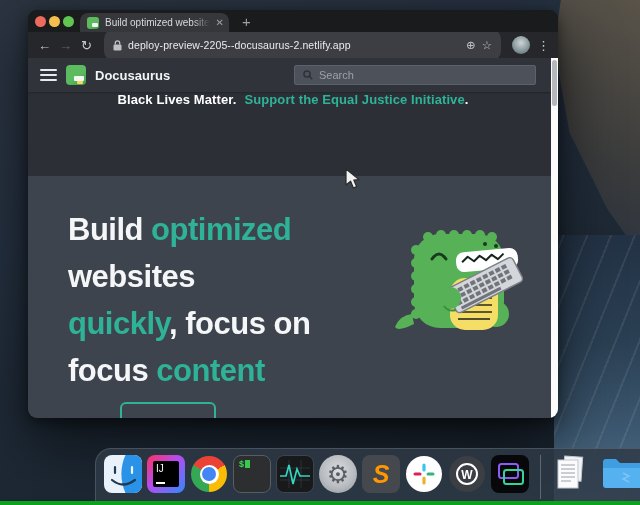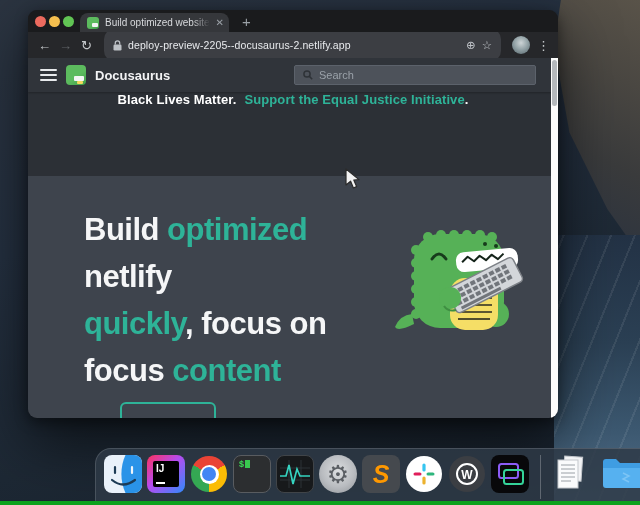--- a/index.html
+++ b/index.html
@@ -67,38 +67,38 @@
   .nav-sp { flex:1; }
   .search { width:242px; height:20px; background:#4d525a; border:1px solid #5c626b; border-radius:2px;
     display:flex; align-items:center; padding:0 8px; gap:6px; margin-right:8px; }
   .search svg { flex:0 0 auto; }
   .search input { background:transparent; border:none; outline:none; width:100%;
     font-size:11px; color:#c7ccd2; font-family:inherit; }
   .search input::placeholder { color:#9aa1a9; }
   .announce { height:84px; background:#2c3036; display:flex; align-items:flex-start; justify-content:center;
     font-size:13px; font-weight:bold; color:#ffffff; letter-spacing:.1px; }
   .announce .lnk { color:#2eb398; margin-left:8px; }
-  .hero { position:relative; height:242px; padding:30px 0 0 56px; }
+  .hero { position:relative; height:242px; padding:30px 0 0 40px; }
   .hero-title { font-size:31px; line-height:47px; font-weight:800; letter-spacing:-.5px;
     color:#f5f6f7; white-space:pre-wrap; }
   .hero-title .grn { color:#2eb398; }
   .dino { position:absolute; right:26px; top:30px; }
   .cta { position:absolute; left:92px; top:226px; width:96px; height:40px;
     border:2px solid #2eb398; border-radius:6px; background:transparent; }
   .scrollbar { position:absolute; right:0; top:0; width:7px; height:100%; background:#fcfcfc; }
   .scroll-thumb { position:absolute; left:1px; top:2px; width:5px; height:46px; background:#b4b8bc; border-radius:3px; }
 
   
   .dock { position:absolute; left:95px; top:448px; width:545px; height:60px;
     background:rgba(46,58,70,.85); border:1px solid rgba(255,255,255,.14); border-right:none; border-bottom:none;
     border-radius:16px 0 0 0; display:flex; align-items:flex-start; padding:6px 0 0 8px; gap:5px; z-index:3; overflow:hidden; }
   .dk { width:38px; height:38px; flex:0 0 auto; position:relative; }
   .ico-ij { background:linear-gradient(135deg,#fe315d 0%,#b64cf0 45%,#2f8bfb 100%); border-radius:8px; }
   .ico-ij .inner { position:absolute; left:6px; top:6px; width:26px; height:26px; background:#000; border-radius:2px;
-    color:#fff; font-size:10px; font-weight:bold; padding:2px 0 0 3px; }
+    color:#fff; font-size:10px; font-weight:normal; padding:2px 0 0 3px; }
   .ico-ij .inner:after { content:""; position:absolute; left:3px; bottom:3px; width:9px; height:2px; background:#fff; }
   .ico-chrome { border-radius:50%; width:36px; height:36px; margin:1px;
     background:conic-gradient(from -60deg,#ea4335 0 120deg,#fbbc05 0 240deg,#34a853 0 360deg); }
   .ico-chrome .wring { position:absolute; left:50%; top:50%; width:19px; height:19px; margin:-9.5px 0 0 -9.5px;
     background:#fff; border-radius:50%; }
   .ico-chrome .core { position:absolute; left:50%; top:50%; width:14px; height:14px; margin:-7px 0 0 -7px;
     background:#4285f4; border-radius:50%; }
   .ico-term { background:#2c2e30; border:1px solid #595c60; border-radius:8px;
     color:#3bdc55; font-size:9px; font-weight:bold; padding:3px 0 0 5px; }
   .ico-term .blk { display:inline-block; width:5px; height:8px; background:#39c94f; margin-left:1px; vertical-align:-1px; }
@@ -179,21 +179,21 @@
         </div>
       </div>
 
       <div class="announce">
         <span>Black Lives Matter.</span>
           <span class="lnk">Support the Equal Justice Initiative</span>
           <span>.</span>
       </div>
 
       <div class="hero">
-        <div class="hero-title"><span>Build </span><span class="grn">optimized</span><br><span>netlify</span><br><span class="grn">quickly</span><span>, focus on</span><br><span>focus </span><span class="grn">content</span></div>
+        <div class="hero-title"><span>Build </span><span class="grn">optimized</span><br><span>websites</span><br><span class="grn">quickly</span><span>, focus on</span><br><span>focus </span><span class="grn">content</span></div>
 
         <svg class="dino" width="140" height="140" viewBox="0 0 140 140">
           <path d="M22 118 q-16 8 -19 3 q5 -12 17 -13 z" fill="#56b157"></path>
           <g fill="#56b157">
             <circle cx="24" cy="44" r="5"></circle>
               <circle cx="24" cy="57" r="5"></circle>
               <circle cx="24" cy="70" r="5"></circle>
             <circle cx="24" cy="83" r="5"></circle>
               <circle cx="24" cy="96" r="5"></circle>
               <circle cx="24" cy="108" r="5"></circle>

